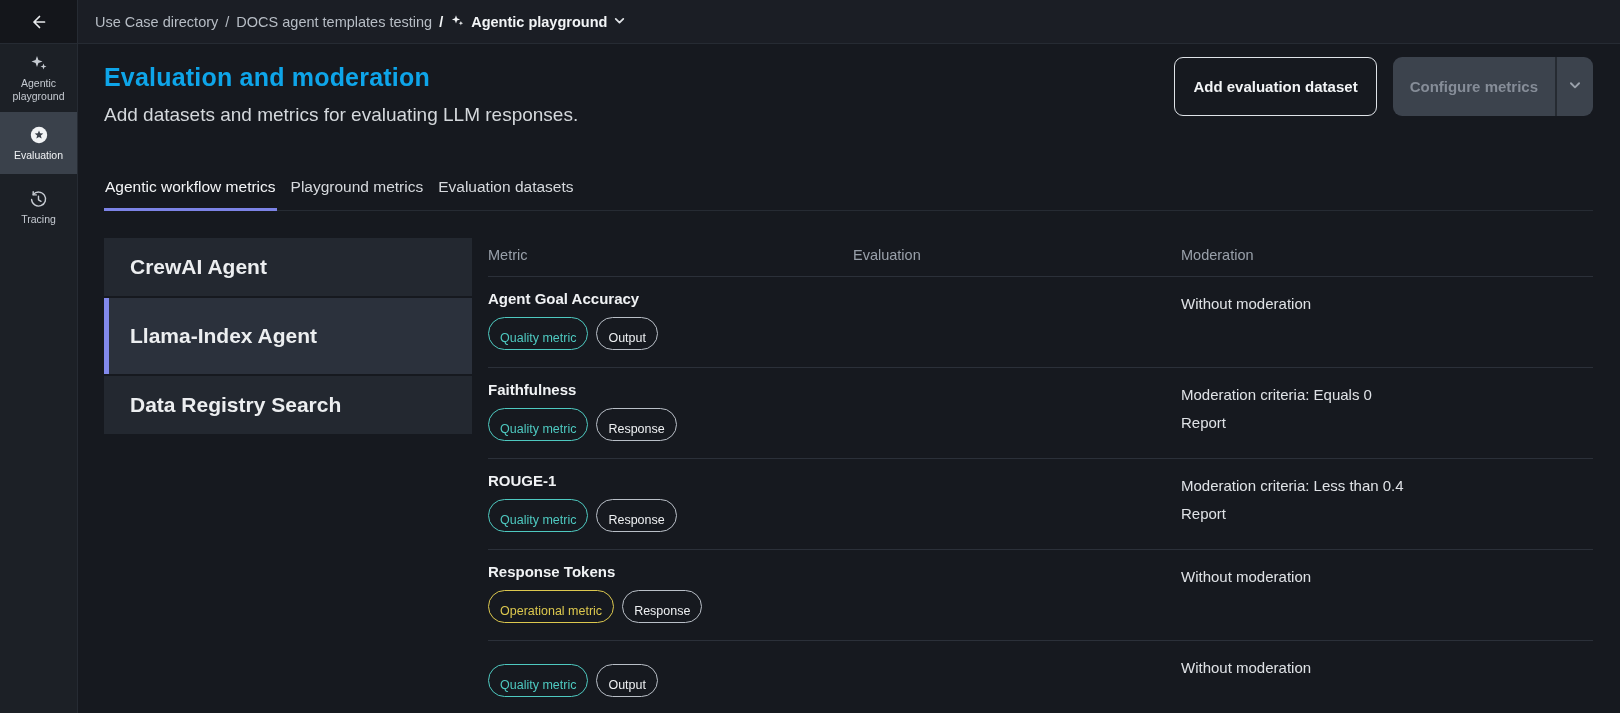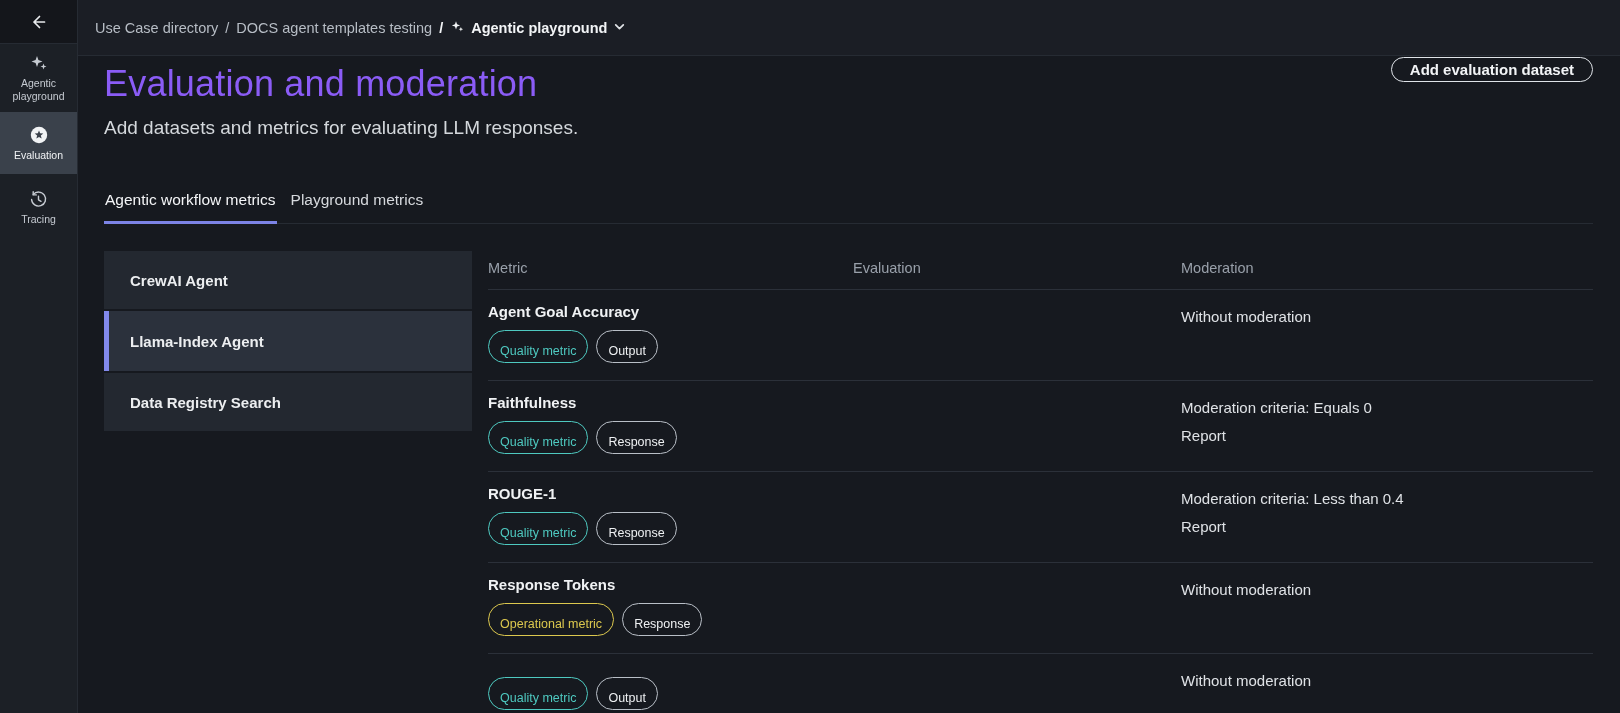--- a/index.html
+++ b/index.html
@@ -34,41 +34,41 @@
   }
   .side-item .lbl{
     font-size:10.5px; line-height:13px; color:#c6cbd2; text-align:center;
   }
   .side-item.active{ background:#3a414b; margin-top:3px; }
   .side-item.active .lbl{ color:#f1f3f5; }
   .icon16 svg{ display:block; }
 
   
   .topbar{
-    position:absolute; left:78px; top:0; right:0; height:56px;
+    position:absolute; left:78px; top:0; right:0; height:44px;
     background:#1b1e25; border-bottom:1px solid var(--line);
     display:flex; align-items:center; padding-left:17px;
     font-size:14.5px; color:#b7bdc5;
   }
   .crumb-sep{ margin:0 7px; }
   .crumb-current-group{ display:flex; align-items:center; gap:6px; color:#f2f4f6; font-weight:bold; cursor:pointer; }
   .crumb-sep.bold{ color:#f2f4f6; font-weight:bold; }
 
   
   .main{
     position:absolute; left:78px; top:44px; right:0; bottom:0;
     padding:0 27px 0 26px;
   }
   .page-head{ position:relative; padding-top:19px; }
-  .page-title{ font-size:36px; font-weight:normal; color:#8b5cf6; letter-spacing:.2px; }
+  .page-title{ font-size:25px; font-weight:bold; color:#0ea5e9; letter-spacing:.2px; }
   .page-sub{ font-size:19px; color:#d4d8dc; margin-top:12px; }
   .head-actions{ position:absolute; right:0; top:13px; display:flex; gap:16px; }
   .btn-outline{
-    background:transparent; border:1.5px solid #dfe3e8; border-radius:15px;
-    color:#f2f4f6; font-weight:bold; font-size:15px; padding:3px 18px;
+    background:transparent; border:1.5px solid #dfe3e8; border-radius:9px;
+    color:#f2f4f6; font-weight:bold; font-size:15px; padding:20px 18px;
     font-family:inherit; cursor:pointer;
   }
   .btn-split{ display:flex; border-radius:9px; overflow:hidden; background:#3c434d; }
   .btn-split .btn-main{
     background:transparent; border:none; color:#868d98; font-weight:bold;
     font-size:15px; padding:10px 17px; font-family:inherit; cursor:default;
   }
   .btn-split .btn-caret{
     width:38px; border:none; background:transparent; border-left:2px solid #262b32;
     display:flex; align-items:center; justify-content:center; cursor:default;
@@ -84,23 +84,23 @@
   }
   .tab.active{ color:#f4f5f7; border-bottom-color:var(--accent); }
 
   
   .content{ display:flex; margin-top:27px; }
   .agent-list{ width:368px; flex:none; }
   .agent-item{
     background:#232830; height:58px; margin-bottom:2px;
     display:flex; align-items:center;
     border-left:5px solid transparent; padding-left:21px;
-    font-size:15px; font-weight:bold; color:#eceef0; cursor:pointer;
-  }
-  .agent-item.selected{ background:#2b313c; border-left-color:#8289ec; height:60px; }
+    font-size:21px; font-weight:bold; color:#eceef0; cursor:pointer;
+  }
+  .agent-item.selected{ background:#2b313c; border-left-color:#8289ec; height:76px; }
 
   .metrics{ flex:1; margin-left:16px; }
   .mrow{ display:grid; grid-template-columns:365px 328px 1fr; }
   .mhead{ border-bottom:1px solid var(--rowline); padding:9px 0 13px; }
   .mhead .col{ font-size:14.5px; color:#99a0aa; }
   .mrow.data{ border-bottom:1px solid var(--rowline); padding:13px 0 17px; min-height:82px; }
   .metric-name{ font-size:15px; font-weight:bold; color:#f0f2f4; }
   .pills{ display:flex; gap:8px; margin-top:10px; }
   .pill{
     display:inline-flex; align-items:center; border-radius:999px;
@@ -179,26 +179,37 @@
 </header>
 
 <main class="main">
 
   <div class="page-head">
     <h1 class="page-title">Evaluation and moderation</h1>
     <p class="page-sub">Add datasets and metrics for evaluating LLM responses.</p>
 
     <div class="head-actions">
       <button class="btn-outline">Add evaluation dataset</button>
+      <div class="btn-split">
+        <button class="btn-main" disabled="">Configure metrics</button>
+        <button class="btn-caret" disabled="">
+          <span>
+            <svg width="14" height="14" viewBox="0 0 12 12" fill="none" stroke="#9aa1ab" stroke-width="1.6" stroke-linecap="round" stroke-linejoin="round">
+                <path d="M2.5 4.5 L6 8 L9.5 4.5"></path>
+              </svg>
+          </span>
+        </button>
+      </div>
     </div>
   </div>
 
   <div class="tabs">
     <div class="tab active">Agentic workflow metrics</div>
     <div class="tab">Playground metrics</div>
+    <div class="tab">Evaluation datasets</div>
   </div>
 
   <div class="content">
 
     <div class="agent-list">
       <div class="agent-item">CrewAI Agent</div>
       <div class="agent-item selected">Llama-Index Agent</div>
       <div class="agent-item">Data Registry Search</div>
     </div>
 

